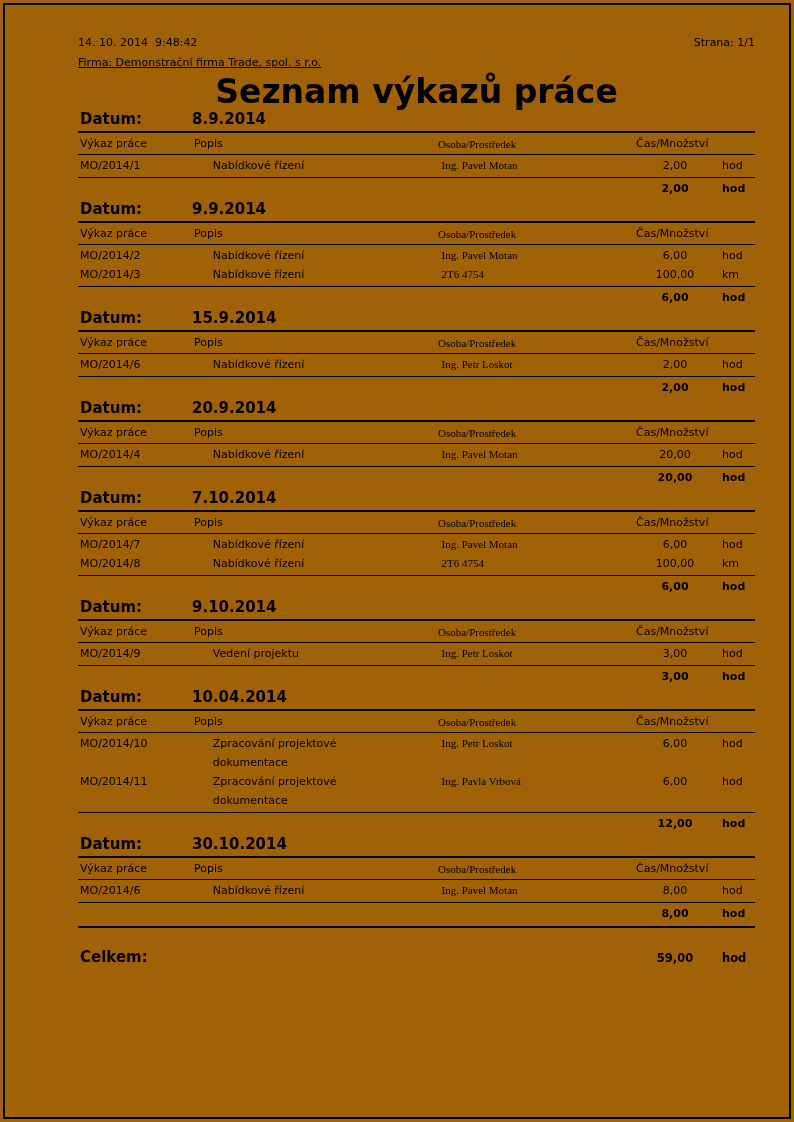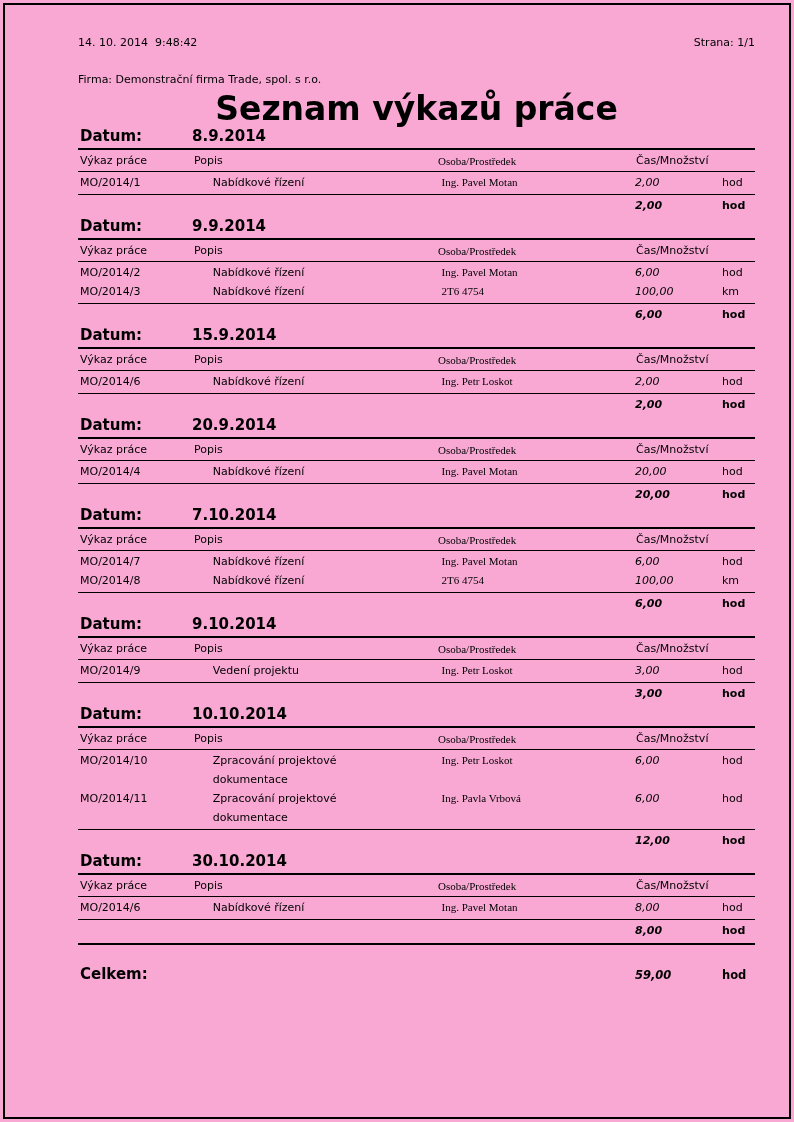--- a/index.html
+++ b/index.html
@@ -1,45 +1,45 @@
 <!DOCTYPE html>
 <html><head>
 <meta charset="utf-8">
 <style>
   html, body { margin:0; padding:0; }
   body {
     width:794px; height:1122px; background:#ffffff; color:#000000;
     font-family:"DejaVu Sans","Liberation Sans",sans-serif;
     -webkit-font-smoothing:antialiased;
   }
-  .page { position:relative; width:794px; height:1122px; background:#f9a8d4; overflow:hidden; }
+  .page { position:relative; width:794px; height:1122px; background:#a16207; overflow:hidden; }
   .page-border { position:absolute; inset:3px; border:2px solid #000; pointer-events:none; }
   .content { position:absolute; left:78px; top:36px; width:677px; }
 
   .meta-row { display:flex; justify-content:space-between; font-size:11px; line-height:14px; }
   .ws-pre { white-space:pre; }
-  .firm-row { font-size:11px; line-height:14px; margin-top:23px; }
+  .firm-row { font-size:11px; line-height:14px; margin-top:6px;text-decoration:underline; }
   .title { font-size:33px; font-weight:bold; text-align:center; margin:6px 0 0 0; line-height:32px; }
 
   .date-section { }
   .datum-row {
     display:flex; font-size:15px; font-weight:bold;
     padding:3px 0 3px 2px; border-bottom:2px solid #000; line-height:17px;
   }
   .datum-label { width:112px; }
 
   .col-header-row { display:flex; font-size:11px; line-height:14px; padding:4px 0 3px 0; border-bottom:1px solid #000; }
   .rows { padding:1px 0 2px 0; border-bottom:1px solid #000; }
   .data-row { display:flex; font-size:11px; line-height:19px;gap:48px; }
 
   .c1 { width:114px; padding-left:2px; box-sizing:border-box; }
   .c2 { width:244px; padding-left:2px; box-sizing:border-box; }
   .c3 { width:199px; padding-left:2px; box-sizing:border-box;font-family:Liberation Serif, serif; }
   .c4 { width:120px; display:flex; box-sizing:border-box; }
-  .c4 .num  { width:80px; text-align:left; box-sizing:border-box;font-style:italic; }
+  .c4 .num  { width:80px; text-align:center; box-sizing:border-box; }
   .c4 .unit { width:40px; padding-left:7px; text-align:left; box-sizing:border-box; }
   .c4.hdr { display:block; padding-left:1px; }
 
   .subtotal-row { display:flex; justify-content:flex-end; font-size:11px; font-weight:bold; padding:4px 0 2px 0; line-height:14px; }
 
   .total-row { display:flex; border-top:2px solid #000; margin-top:3px; padding-top:20px; align-items:baseline; }
   .total-label { font-size:15px; font-weight:bold; flex:1; padding-left:2px; line-height:18px; }
   .total-value { font-size:11.5px; font-weight:bold; line-height:14px; }
 </style>
 </head>
@@ -255,21 +255,21 @@
       <span class="c4">
         <span class="num subtotal-num">3,00</span>
         <span class="unit subtotal-unit">hod</span>
       </span>
     </div>
   </section>
 
   <section class="date-section">
     <div class="datum-row">
       <span class="datum-label">Datum:</span>
-      <span class="datum-date">10.10.2014</span>
+      <span class="datum-date">10.04.2014</span>
     </div>
     <div class="col-header-row">
       <span class="c1">Výkaz práce</span>
       <span class="c2">Popis</span>
       <span class="c3">Osoba/Prostředek</span>
       <span class="c4 hdr">Čas/Množství</span>
     </div>
     <div class="rows">
   <div class="data-row">
     <span class="c1 cell-1">MO/2014/10</span>

